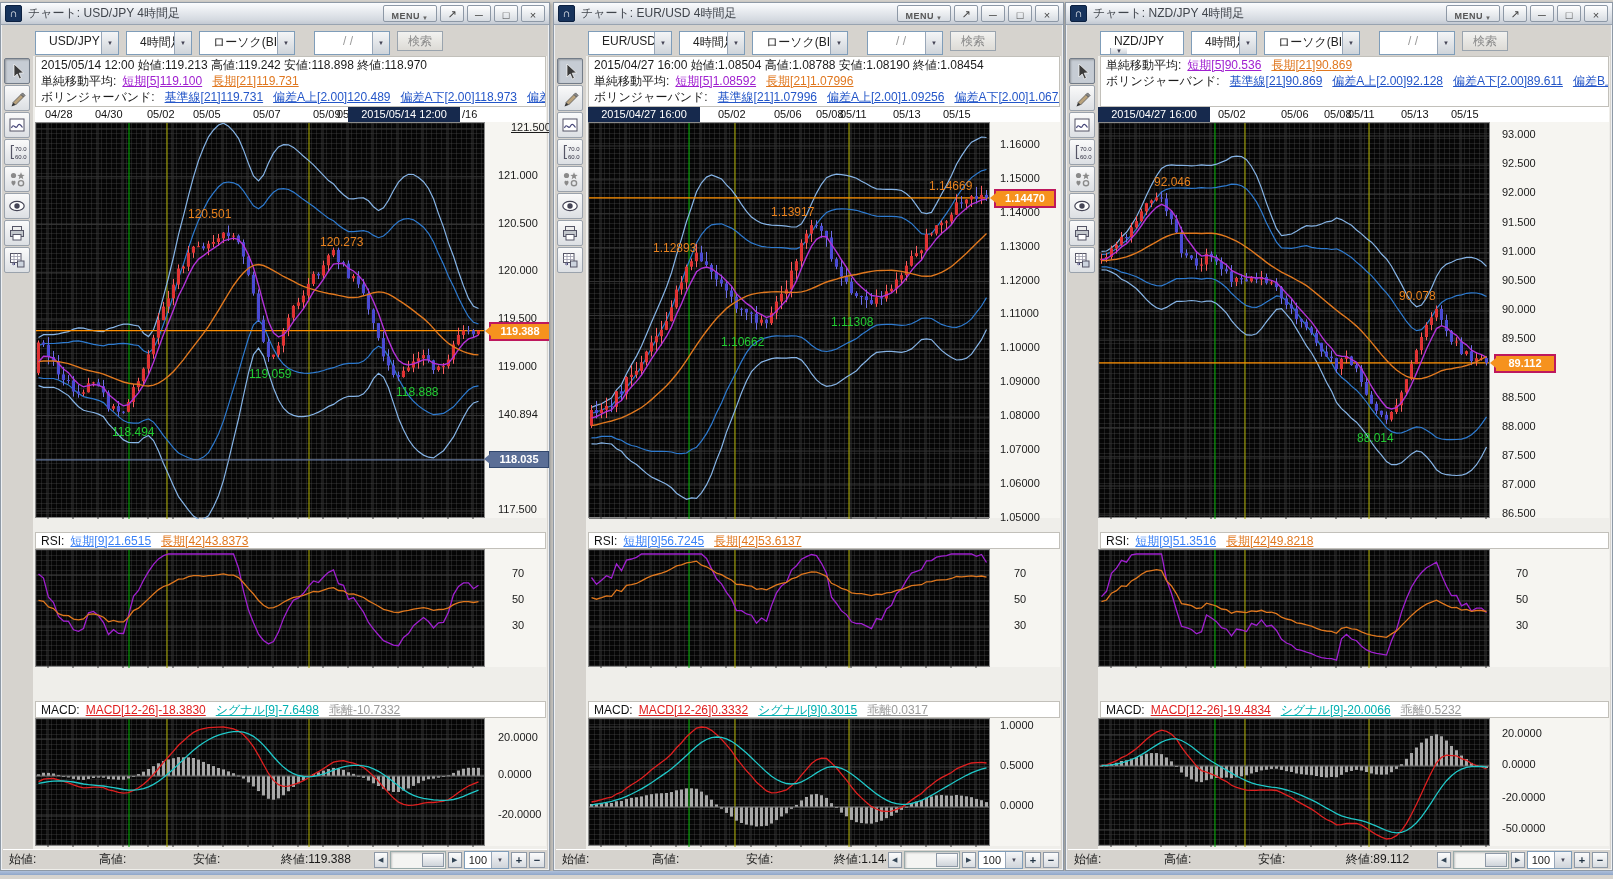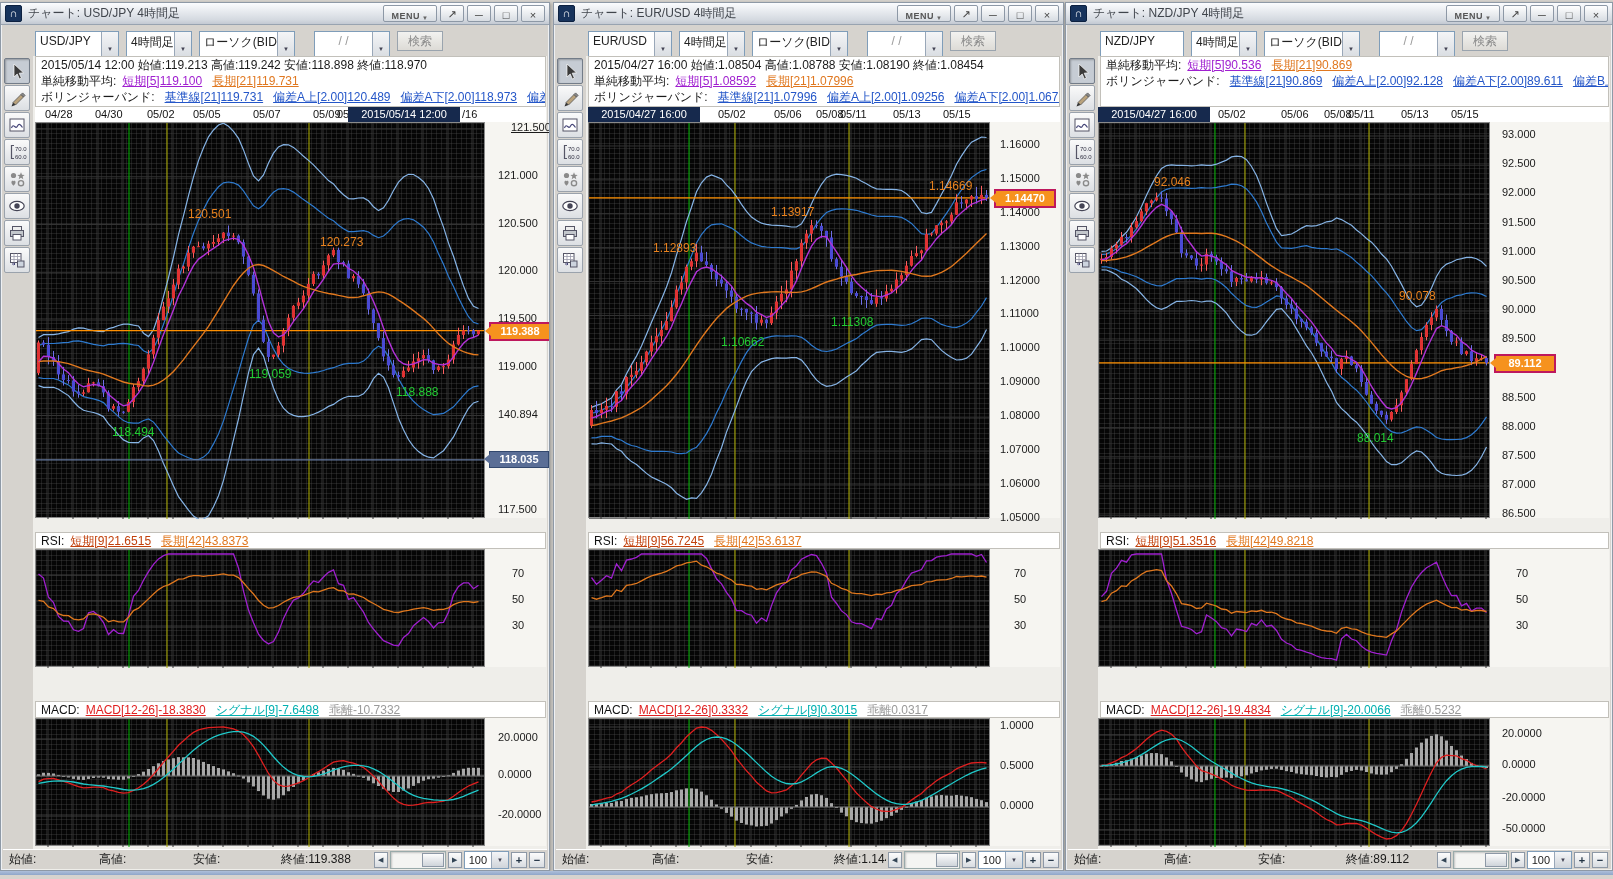--- a/index.html
+++ b/index.html
@@ -31,21 +31,21 @@
     height:17px;border:1px solid #8d98a6;border-radius:2px;background:linear-gradient(#ffffff,#d7dce2);
     font-size:9px;color:#555;display:inline-flex;align-items:flex-end;justify-content:center;gap:2px;cursor:default;
     font-family:inherit;padding:0 5px;box-sizing:border-box;
   }
   .menu-btn{width:54px;font-weight:bold;letter-spacing:.5px;}
   .win-btn{width:24px;font-size:11px;color:#444;}
   .menu-caret{font-size:6px;color:#666;}
 
   
   .toolbar{position:absolute;left:0;right:0;top:22px;height:31px;display:flex;gap:7px;padding:6px 0 0 34px;box-sizing:border-box;}
-  .dd{display:flex;height:36px;border:1px solid #7f9db9;background:#fff;box-sizing:border-box;}
+  .dd{display:flex;height:24px;border:1px solid #7f9db9;background:#fff;box-sizing:border-box;padding-left:9px;}
   .dd-text{font-size:12px;color:#222;padding:2px 4px 0 4px;white-space:nowrap;overflow:hidden;}
   .dd-btn{width:16px;background:linear-gradient(#f4f5f7,#cfd4da);border-left:1px solid #99a7b8;color:#445;
     font-size:6px;display:flex;align-items:center;justify-content:center;}
   .dd.date .dd-text{color:#999;text-align:center;}
   .search-btn{height:20px;width:46px;border:1px solid #9aa4ae;background:linear-gradient(#f2f2f0,#dddbd6);
     color:#8a8a8a;font-size:12px;font-family:inherit;}
 
   
   .tool-col{position:absolute;left:3px;top:55px;width:27px;display:flex;flex-direction:column;gap:1px;}
   .tbtn{width:26px;height:26px;border:1px solid #9aa2ac;border-radius:2px;background:linear-gradient(#fafafa,#dcdfe3);
@@ -83,21 +83,21 @@
   .chip.orange{background:#f6921e;border:2px solid #be185d;}
   .chip.blue{background:#5a6e96;border:1px solid #32486e;}
   .chip:before{content:'';position:absolute;left:-6px;top:2px;border-top:5px solid transparent;border-bottom:5px solid transparent;}
   .chip.orange:before{border-right:6px solid #f6921e;}
   .chip.blue:before{border-right:6px solid #5a6e96;}
 
   .sec-header{position:absolute;left:34px;right:3px;height:17px;background:#fff;border:1px solid #c2c0ba;box-sizing:border-box;
     font-size:12px;padding-left:5px;white-space:nowrap;overflow:hidden;color:#111;}
   .sec-header.rsi-h{top:529px;}
   .sec-header.macd-h{top:698px;}
-  .rsi-s{color:#c2410c;margin-left:6px;margin-top:31px;}
+  .rsi-s{color:#3b82f6;margin-left:6px;margin-top:31px;}
   .rsi-l{color:#e07820;margin-left:10px;}
   .macd-m{color:#e02020;margin-left:6px;}
   .macd-sg{color:#00b0b0;margin-left:10px;}
   .macd-d{color:#9a9a9a;margin-left:10px;}
 
   
   .bottom-bar{position:absolute;left:2px;right:2px;top:846px;height:20px;background:#d6d3ce;border-top:1px solid #fff;
     display:flex;align-items:center;font-size:12px;color:#1a1a1a;padding:0 2px;box-sizing:border-box;gap:2px;}
   .bb-lbl{white-space:nowrap;overflow:hidden;}
   .bb-open{width:88px;padding-left:4px;}

